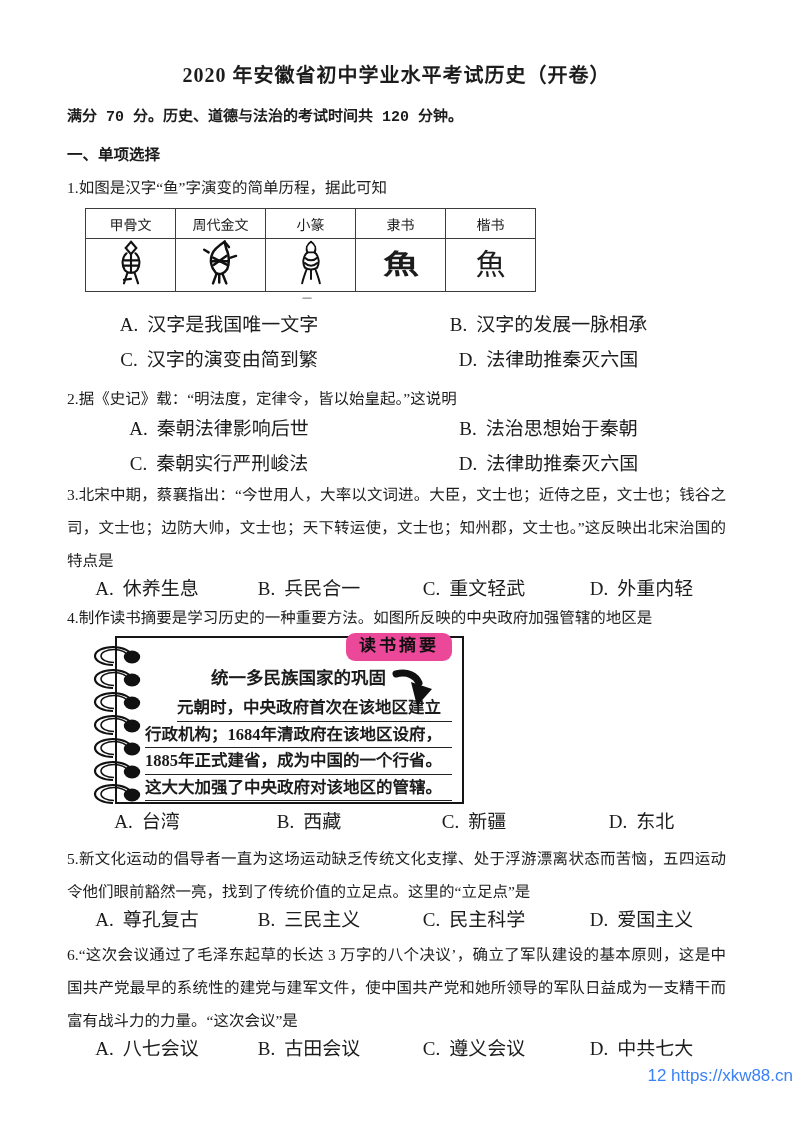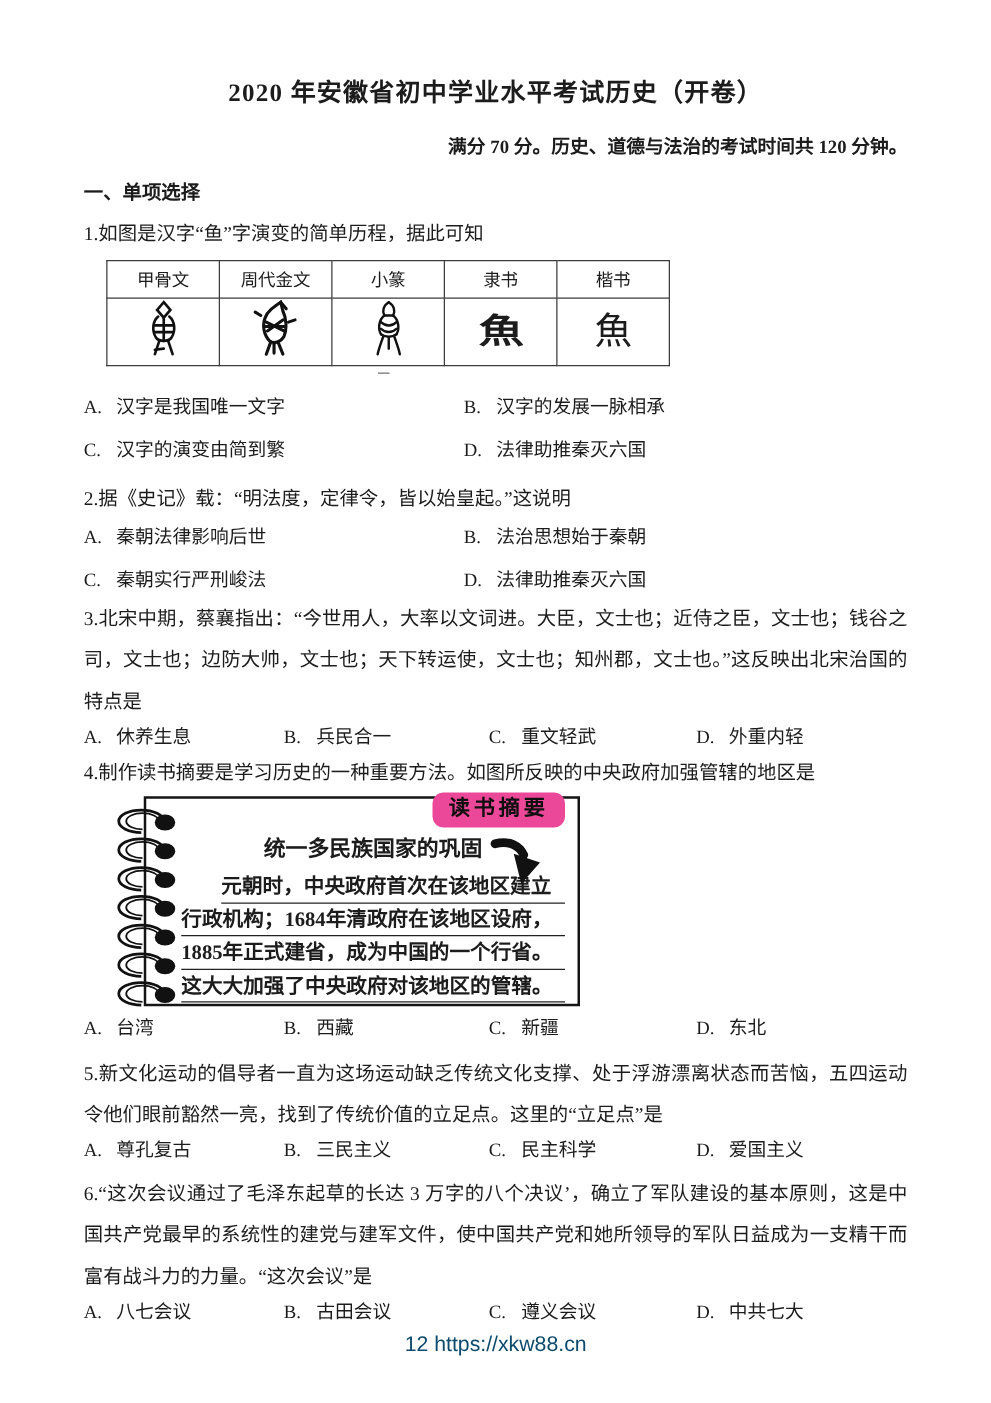--- a/index.html
+++ b/index.html
@@ -1,55 +1,55 @@
 <!DOCTYPE html>
 <html lang="zh-CN"><head>
 <meta charset="utf-8">
 <style>
   html,body{margin:0;padding:0;background:#ffffff;}
   .page{position:relative;width:793px;height:1122px;background:#ffffff;color:#1c1c1c;
         font-family:"Liberation Serif","DejaVu Serif",serif;overflow:hidden;}
   .content{padding:0 67px;}
 
   .title{margin:62px 0 0;font-size:20px;line-height:26px;font-weight:700;text-align:center;letter-spacing:1px;}
-  .subtitle{margin:20px 0 0;font-size:15px;line-height:20px;font-weight:700;text-align:right;}
+  .subtitle{margin:20px 0 0;font-size:15px;line-height:20px;font-weight:700;text-align:left;font-family:Liberation Mono, monospace;}
   .section{margin:16px 0 0;font-size:15.5px;font-weight:700;line-height:21px;}
 
   .stem{font-size:15.5px;line-height:33px;text-align:justify;}
   .mt2{margin-top:2px;}.mt4{margin-top:4px;}.mt6{margin-top:6px;}.mt8{margin-top:8px;}
   .mt10{margin-top:10px;}.mt12{margin-top:12px;}
 
   
   .fish-table{border-collapse:collapse;margin:4px 0 0 18px;}
   .fish-table th,.fish-table td{border:1.4px solid #3c3c3c;text-align:center;}
   .fish-table th{width:87px;height:27px;font-size:14px;font-weight:400;}
   .fish-table td{height:50px;vertical-align:middle;}
   .glyph-char{font-size:30px;line-height:1;display:inline-block;}
   .glyph-lishu{transform:scaleX(1.2) scaleY(0.92);font-weight:700;}
   .table-caption{width:444px;margin:1px 0 0 18px;text-align:center;font-size:10px;line-height:12px;color:#555;}
 
   
-  .opts{display:grid;row-gap:15px;font-size:15px;line-height:20px;}
+  .opts{display:grid;row-gap:15px;font-size:19px;line-height:20px;text-align:center;}
   .opts2{grid-template-columns:304px auto;}
   .opts4{grid-template-columns:160px 164px 166px auto;}
   .ol{display:inline-block;min-width:17px;margin-right:9px;}
 
   
   .notebook{position:relative;margin:2px 0 0 48px;width:345px;height:164px;border:2px solid #151515;background:#fff;}
   .nb-badge{position:absolute;top:-5px;right:10px;background:#ec4899;border-radius:9px;
             padding:3px 13px 5px;font-size:17px;font-weight:700;color:#0f0f0f;letter-spacing:3px;line-height:1.2;}
   .nb-arrow{position:absolute;top:30px;right:26px;}
   .spiral{position:absolute;left:-30px;top:6px;}
   .nb-inner{padding:12px 10px 0 28px;}
   .nb-title{text-align:center;font-size:17.5px;font-weight:700;line-height:24px;margin-top:16px;}
   .nb-body{margin-top:5px;font-size:16.5px;font-weight:700;}
   .nb-line{line-height:25.5px;border-bottom:1.6px solid #222;text-align:justify;white-space:nowrap;}
   .nb-line-first{margin-left:32px;}
 
-  .footer{position:absolute;top:1066px;left:0;width:100%;text-align:center;color:#0c4a6e;
+  .footer{position:absolute;top:1066px;left:0;width:100%;text-align:right;color:#3b82f6;
           font-size:17px;font-family:"Liberation Sans","DejaVu Sans",sans-serif;}
 </style>
 </head>
 <body>
 
 <div class="page">
   <div class="content">
 
     <div class="title">2020 年安徽省初中学业水平考试历史（开卷）</div>
     <div class="subtitle">满分 70 分。历史、道德与法治的考试时间共 120 分钟。</div>

